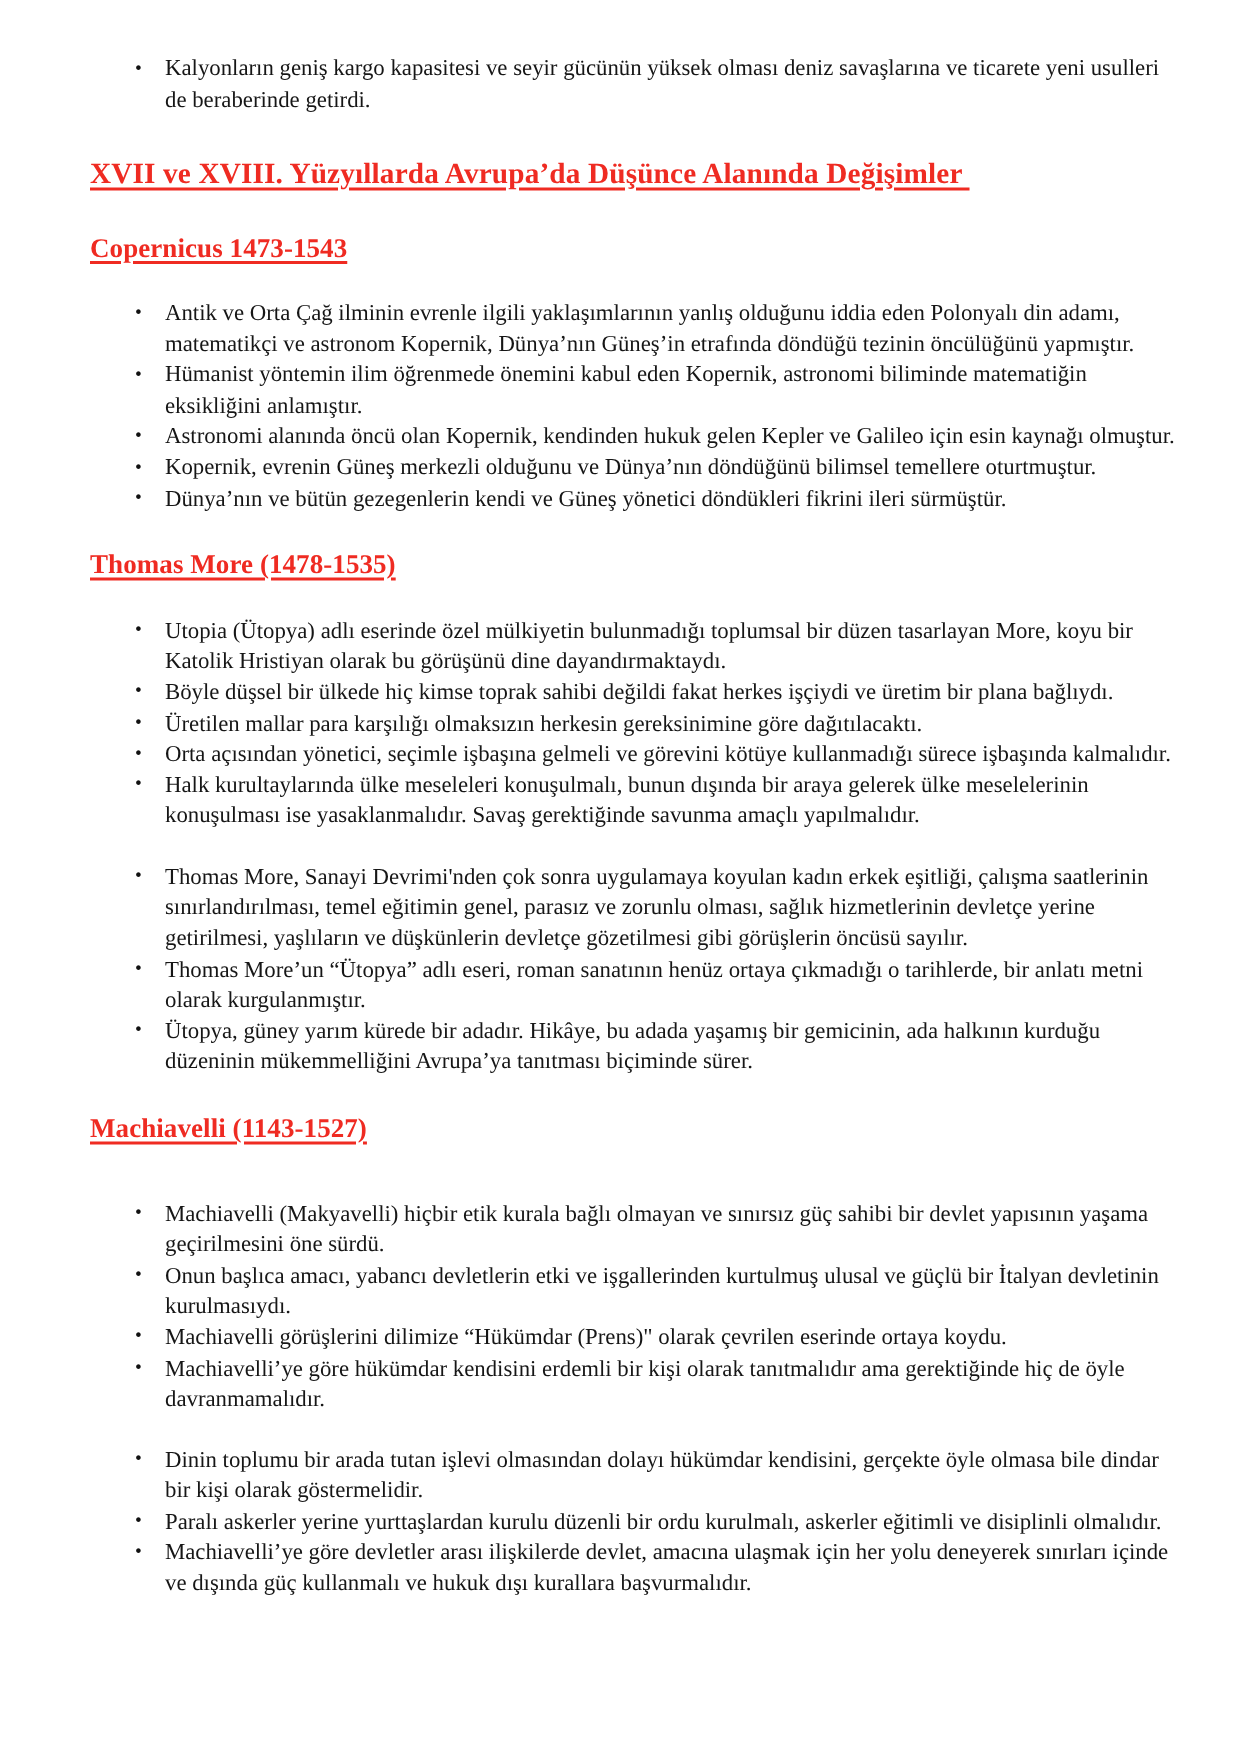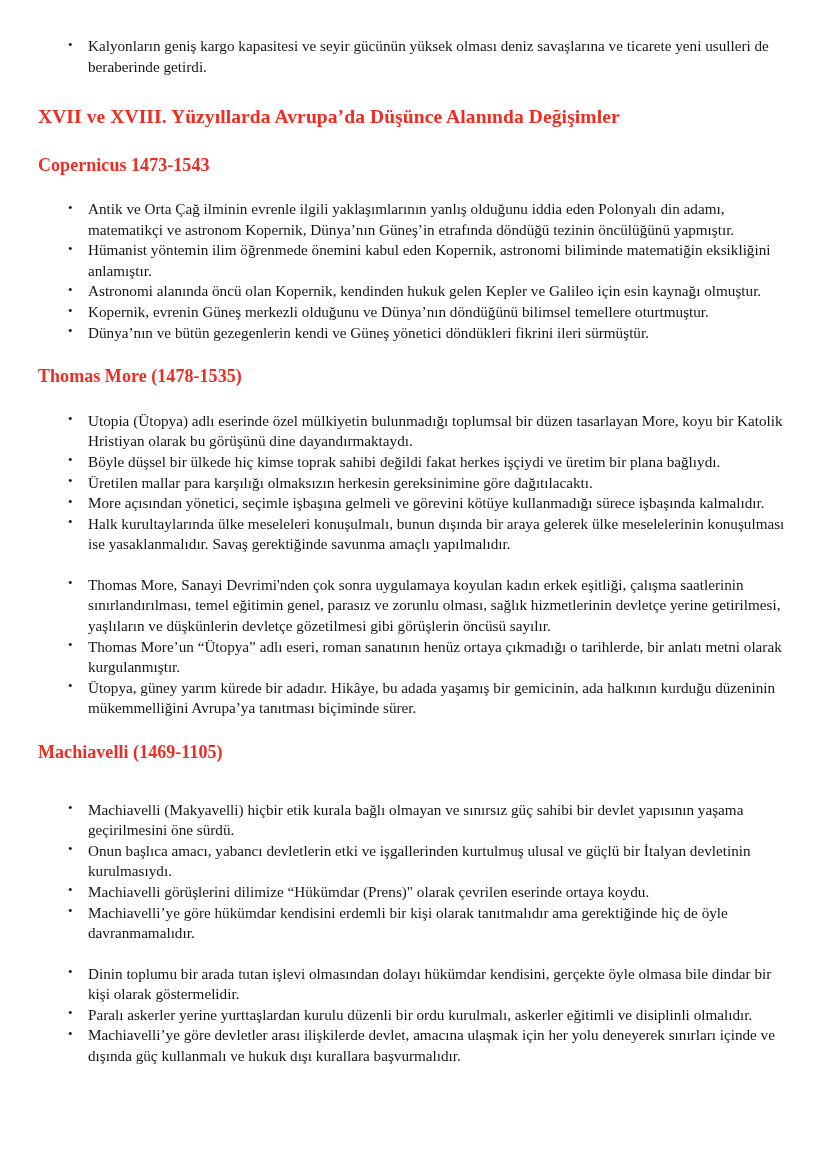--- a/index.html
+++ b/index.html
@@ -12,28 +12,29 @@
     width: 828px;
     height: 1171px;
     font-family: "Liberation Serif", "DejaVu Serif", serif;
     color: #1a1a1a;
     -webkit-font-smoothing: antialiased;
   }
   .page {
     box-sizing: border-box;
     width: 828px;
     min-height: 1171px;
-    padding: 36px 38px 40px 38px;
+    padding: 36px 38px 40px 60px;
     background: #ffffff;
     position: relative;
   }
   .heading {
     font-family: "Liberation Serif", "DejaVu Serif", serif;
     font-weight: bold;
     color: #ef2b22;
+    text-decoration: underline;
     text-decoration-thickness: 2px;
     text-underline-offset: 3px;
     line-height: 1.25;
     margin: 0;
     white-space: pre-wrap;
   }
   .heading-main {
     font-size: 19.5px;
     letter-spacing: 0.1px;
     padding-top: 28px;
@@ -101,33 +102,33 @@
       <li>Dünya’nın ve bütün gezegenlerin kendi ve  Güneş yönetici döndükleri fikrini ileri sürmüştür.</li>
     </ul>
   </div>
 
   <h2 class="heading heading-sub">Thomas More (1478-1535)</h2>
   <div class="group sec-more-list">
     <ul class="bullets">
       <li>Utopia (Ütopya) adlı eserinde özel mülkiyetin bulunmadığı toplumsal bir düzen tasarlayan More, koyu bir Katolik Hristiyan olarak bu görüşünü dine dayandırmaktaydı.</li>
       <li>Böyle düşsel bir ülkede hiç kimse toprak sahibi değildi fakat herkes işçiydi ve üretim bir plana bağlıydı.</li>
       <li>Üretilen mallar para karşılığı olmaksızın herkesin gereksinimine göre dağıtılacaktı.</li>
-      <li>More açısından yönetici, seçimle işbaşına gelmeli ve görevini kötüye kullanmadığı sürece işbaşında kalmalıdır.</li>
+      <li>Orta açısından yönetici, seçimle işbaşına gelmeli ve görevini kötüye kullanmadığı sürece işbaşında kalmalıdır.</li>
       <li>Halk kurultaylarında ülke meseleleri konuşulmalı, bunun dışında bir araya gelerek ülke meselelerinin konuşulması ise yasaklanmalıdır. Savaş gerektiğinde savunma amaçlı yapılmalıdır.</li>
     </ul>
   </div>
   <div class="group gap-before">
     <ul class="bullets">
       <li>Thomas More, Sanayi Devrimi'nden çok sonra uygulamaya koyulan kadın erkek eşitliği, çalışma saatlerinin sınırlandırılması, temel eğitimin genel, parasız ve zorunlu olması, sağlık hizmetlerinin devletçe yerine getirilmesi, yaşlıların ve düşkünlerin devletçe gözetilmesi gibi görüşlerin öncüsü sayılır.</li>
       <li>Thomas More’un “Ütopya” adlı eseri, roman sanatının henüz ortaya çıkmadığı o tarihlerde, bir anlatı metni olarak kurgulanmıştır.</li>
       <li>Ütopya, güney yarım kürede bir adadır. Hikâye, bu adada yaşamış bir gemicinin, ada halkının kurduğu düzeninin mükemmelliğini Avrupa’ya tanıtması biçiminde sürer.</li>
     </ul>
   </div>
 
-  <h2 class="heading heading-sub">Machiavelli (1469-1105)</h2>
+  <h2 class="heading heading-sub">Machiavelli (1143-1527)</h2>
   <div class="group sec-machiavelli-list">
     <ul class="bullets">
       <li>Machiavelli (Makyavelli) hiçbir etik kurala bağlı olmayan ve sınırsız güç sahibi bir devlet yapısının yaşama geçirilmesini öne sürdü.</li>
       <li>Onun başlıca amacı, yabancı devletlerin etki ve işgallerinden kurtulmuş ulusal ve güçlü bir İtalyan devletinin kurulmasıydı.</li>
       <li>Machiavelli görüşlerini dilimize “Hükümdar (Prens)" olarak çevrilen eserinde ortaya koydu.</li>
       <li>Machiavelli’ye göre hükümdar kendisini erdemli bir kişi olarak tanıtmalıdır ama gerektiğinde hiç de öyle davranmamalıdır.</li>
     </ul>
   </div>
   <div class="group gap-before">
     <ul class="bullets">

